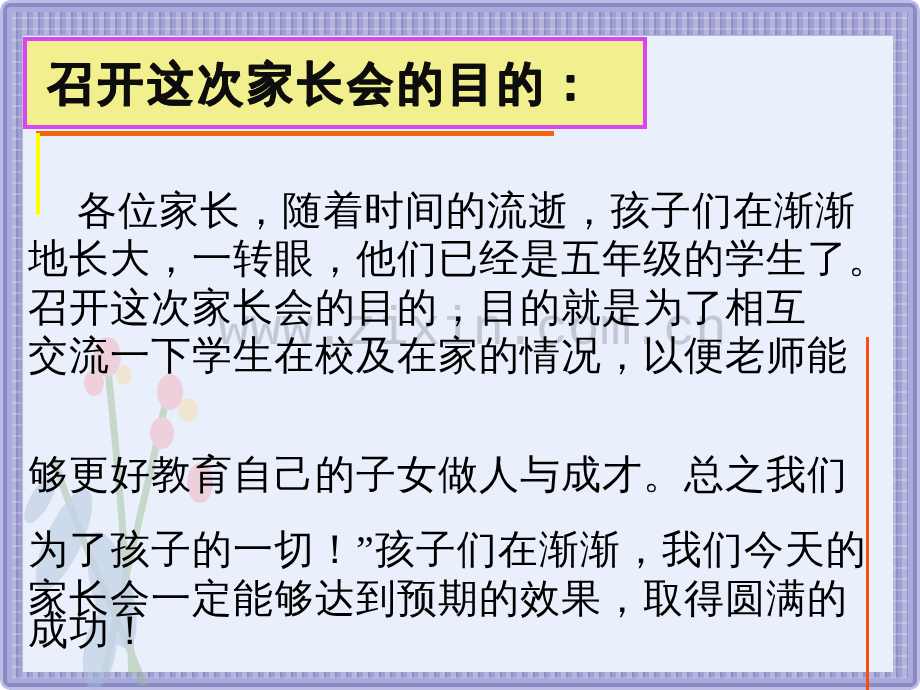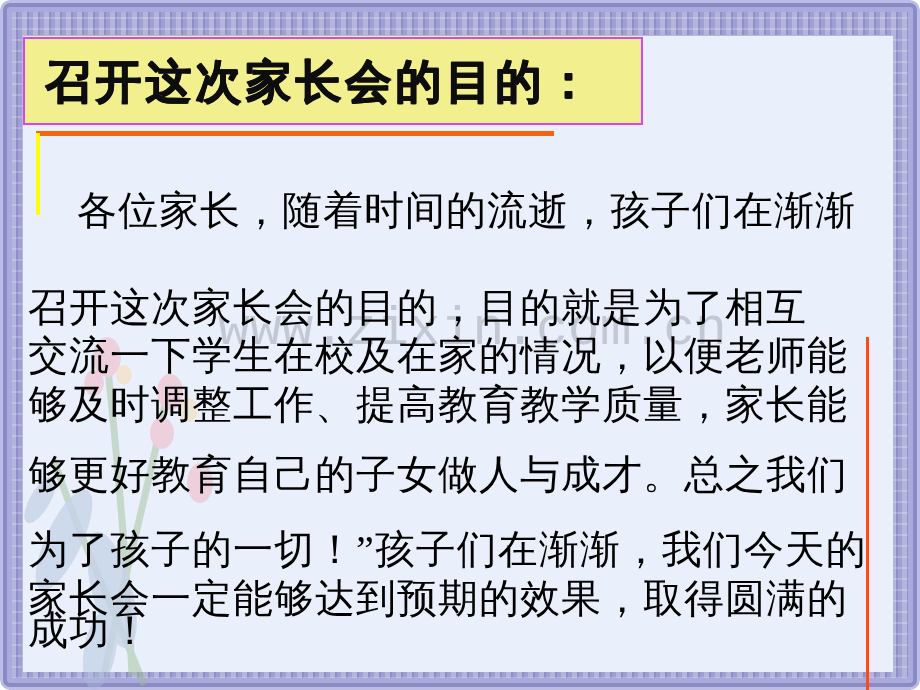--- a/index.html
+++ b/index.html
@@ -27,21 +27,21 @@
   }
   .flower{ position:absolute; left:12px; top:335px; width:228px; height:355px; opacity:0.55; }
   .watermark{
     position:absolute; left:218px; top:300px;
     font-family:Liberation Mono, monospace;
     font-size:53px; letter-spacing:0px; color:#9aa0ab; opacity:0.48;
     white-space:nowrap;
   }
   .title-box{
     position:absolute; left:23px; top:37px; width:616px; height:84px;
-    background:#f2ef8e; border:2px solid #d946ef;
+    background:#f2ef8e; border:4px solid #d946ef;
   }
   .title-text{
     position:absolute; left:20px; top:0; width:590px; height:84px;
     line-height:84px; font-size:46px; font-weight:900; color:#0d0d0d;
     font-family:"DejaVu Sans","Liberation Sans",sans-serif;
     letter-spacing:4px; white-space:nowrap;
     text-shadow:1px 0 0 #0d0d0d, 0 1px 0 #0d0d0d, 1px 1px 0 #0d0d0d;
   }
   .orange-line{ position:absolute; left:36px; top:131px; width:518px; height:5px; background:#f4660a; }
   .yellow-line{ position:absolute; left:36px; top:133px; width:4px;  height:82px; background:#ffff00; }
@@ -89,21 +89,21 @@
 
   <div class="title-box">
     <div class="title-text">召开这次家长会的目的：</div>
   </div>
   <div class="orange-line"></div>
   <div class="yellow-line"></div>
   <div class="red-line"></div>
 
   <div class="body">
     <div class="bline indent" style="top:188px">各位家长，随着时间的流逝，孩子们在渐渐</div>
+    <div class="bline" style="top:236px">地长大，一转眼，他们已经是五年级的学生了。</div>
     <div class="bline" style="top:285px">召开这次家长会的目的，目的就是为了相互</div>
     <div class="bline" style="top:333px">交流一下学生在校及在家的情况，以便老师能</div>
-    <div class="bline" style="top:382px">够及时调整工作、提高教育教学质量，家长能</div>
     <div class="bline" style="top:452px">够更好教育自己的子女做人与成才。总之我们</div>
     <div class="bline" style="top:527px">为了孩子的一切！”孩子们在渐渐，我们今天的</div>
     <div class="bline" style="top:576px">家长会一定能够达到预期的效果，取得圆满的</div>
     <div class="bline" style="top:608px">成功！</div>
   </div>
 </div>
 
 </body></html>

